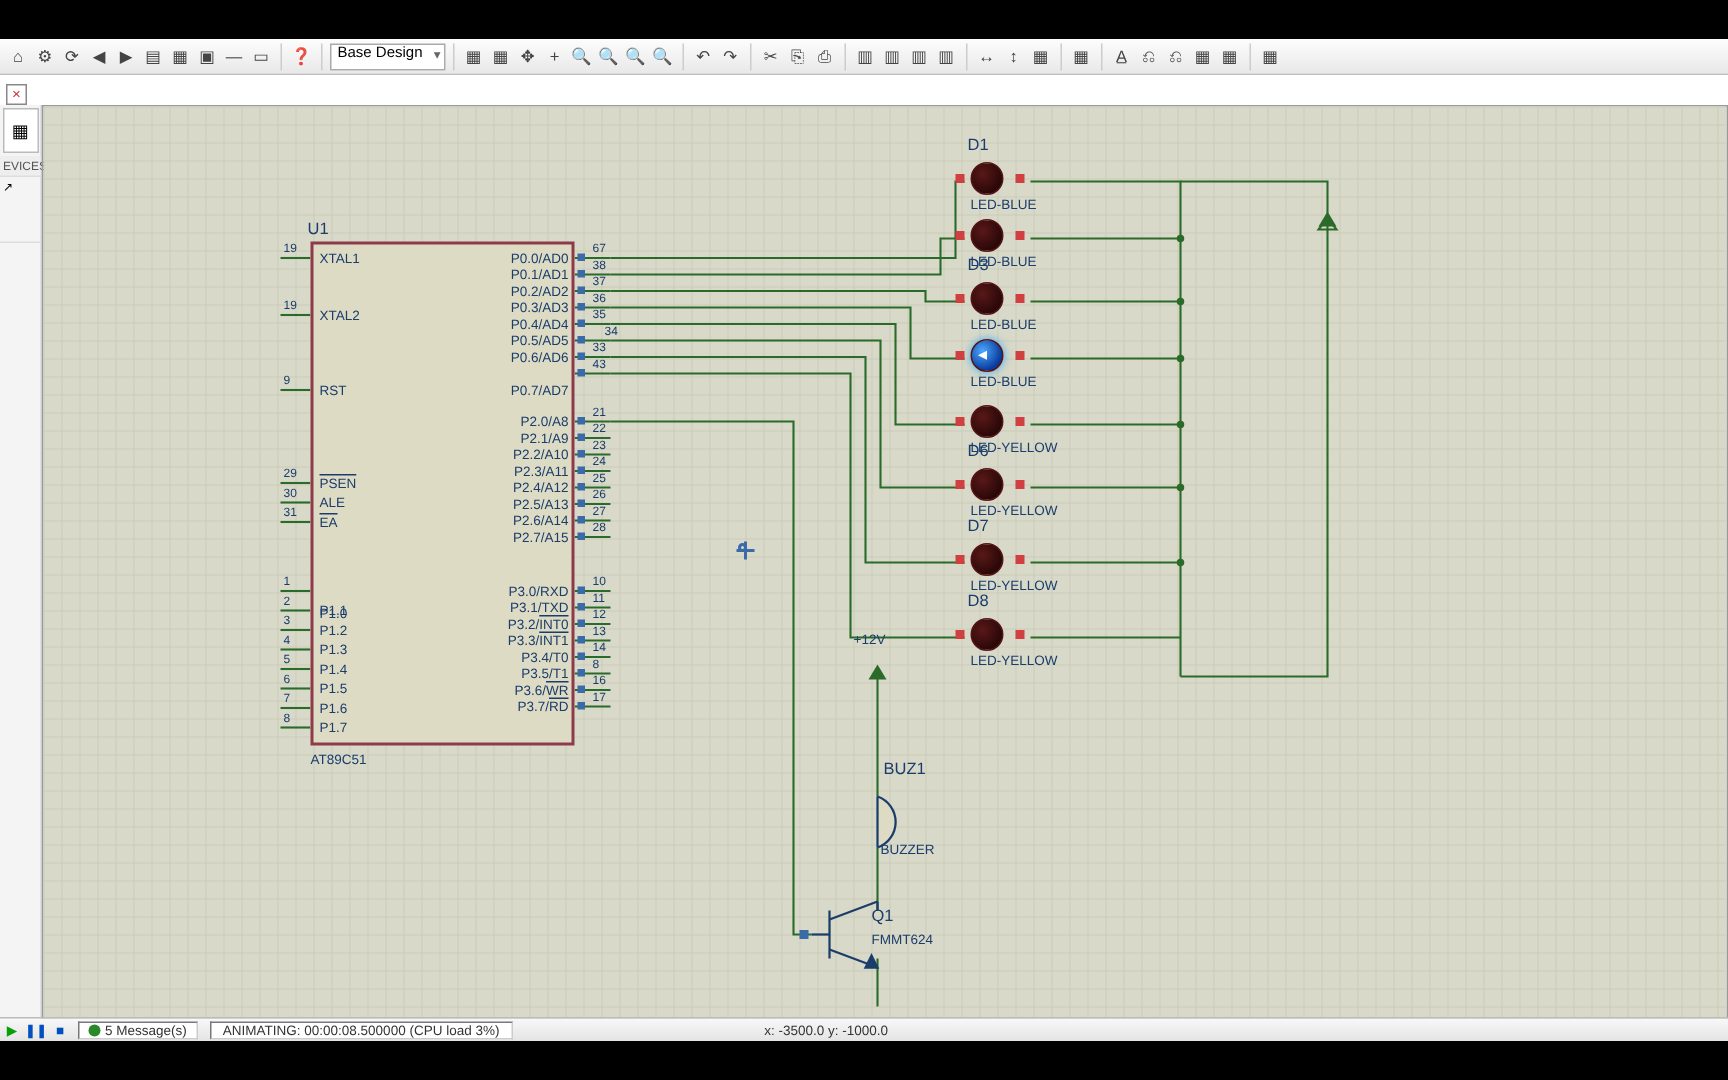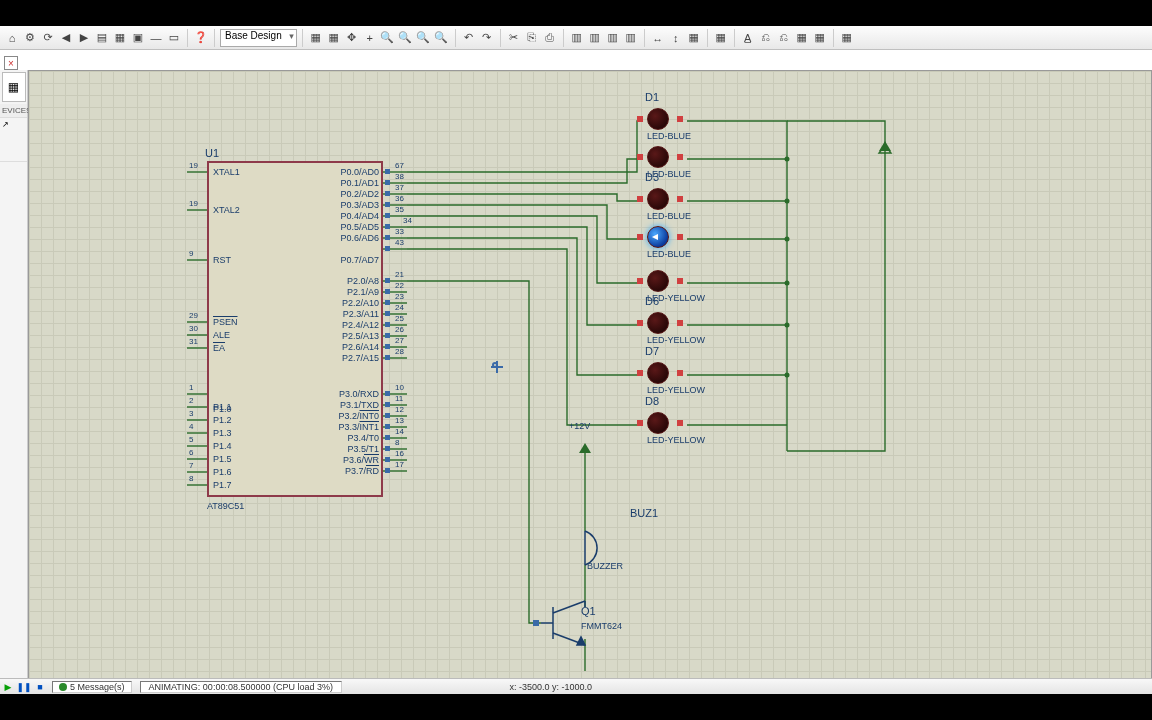--- a/index.html
+++ b/index.html
@@ -377,21 +377,21 @@
     <div class="partlbl" style="left:618px;top:314px;">LED-YELLOW</div>
           <div class="led " style="left:618px;top:341px;"></div>
     <div class="led-pad" style="left:608px;top:349px;"></div>
     <div class="led-pad" style="left:648px;top:349px;"></div>
     <div class="reflbl" style="left:616px;top:324px;">D8</div>
     <div class="partlbl" style="left:618px;top:364px;">LED-YELLOW</div>
         </div>
 
 <div class="partlbl" style="left:540px; top:350px;">+12V</div>
 
-<div class="reflbl" style="left:560px; top:436px;margin-left:41px;">BUZ1</div>
+<div class="reflbl" style="left:560px; top:436px;">BUZ1</div>
 <div class="partlbl" style="left:558px; top:490px;">BUZZER</div>
 
 <div class="reflbl" style="left:552px; top:534px;">Q1</div>
 <div class="partlbl" style="left:552px; top:550px;">FMMT624</div>
 
 </div>
 </div>
 
 <div class="status">
   <span class="play">▶</span>

